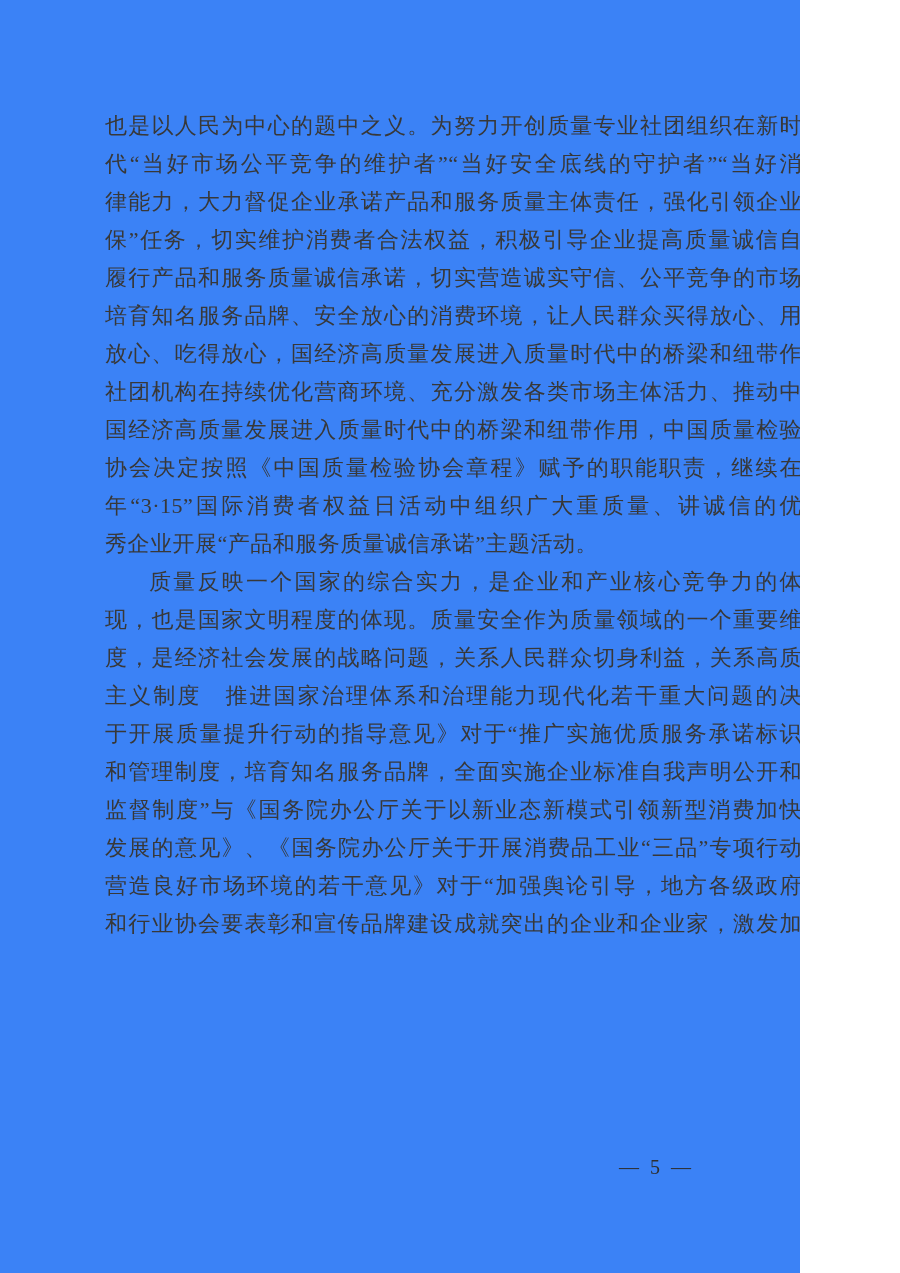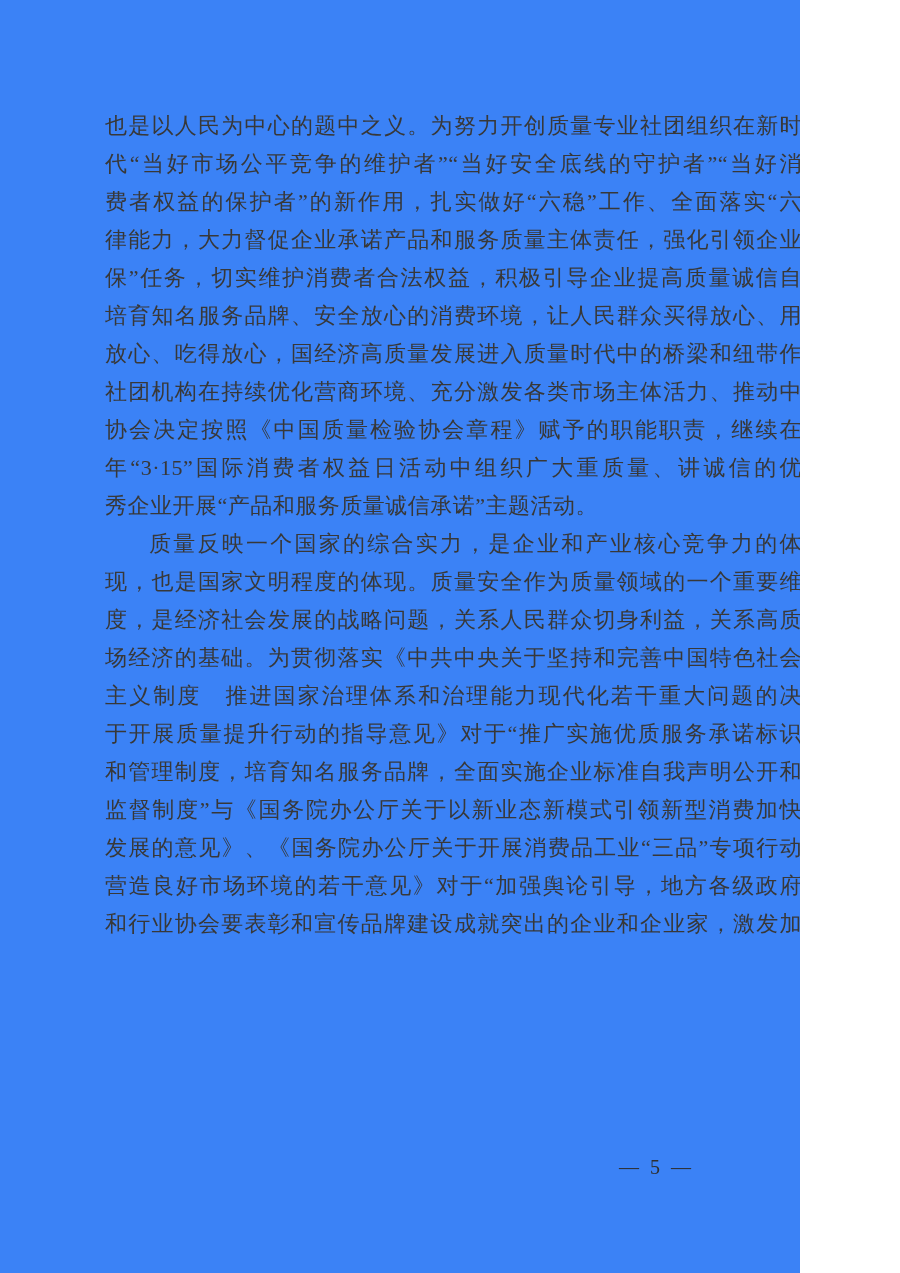--- a/index.html
+++ b/index.html
@@ -51,33 +51,33 @@
       white-space: nowrap;
     }
   </style>
 </head>
 <body>
 
 <div class="page">
   <div class="text-column">
     <div class="line">也是以人民为中心的题中之义。为努力开创质量专业社团组织在新时</div>
     <div class="line">代“当好市场公平竞争的维护者”“当好安全底线的守护者”“当好消</div>
-    <div class="line">费者权益的保护者”的新作用，扎实做好“六稳”工作、全面落实“六</div>
     <div class="line">律能力，大力督促企业承诺产品和服务质量主体责任，强化引领企业</div>
     <div class="line">保”任务，切实维护消费者合法权益，积极引导企业提高质量诚信自</div>
+    <div class="line">履行产品和服务质量诚信承诺，切实营造诚实守信、公平竞争的市场</div>
     <div class="line">培育知名服务品牌、安全放心的消费环境，让人民群众买得放心、用得</div>
     <div class="line">放心、吃得放心，国经济高质量发展进入质量时代中的桥梁和纽带作用</div>
     <div class="line">社团机构在持续优化营商环境、充分激发各类市场主体活力、推动中</div>
+    <div class="line">国经济高质量发展进入质量时代中的桥梁和纽带作用，中国质量检验</div>
     <div class="line">协会决定按照《中国质量检验协会章程》赋予的职能职责，继续在 2022</div>
     <div class="line">年“3·15”国际消费者权益日活动中组织广大重质量、讲诚信的优</div>
     <div class="line short">秀企业开展“产品和服务质量诚信承诺”主题活动。</div>
     <div class="line indent">质量反映一个国家的综合实力，是企业和产业核心竞争力的体</div>
     <div class="line">现，也是国家文明程度的体现。质量安全作为质量领域的一个重要维</div>
     <div class="line">度，是经济社会发展的战略问题，关系人民群众切身利益，关系高质</div>
-    <div class="line">场经济的基础。为贯彻落实《中共中央关于坚持和完善中国特色社会</div>
     <div class="line">主义制度　推进国家治理体系和治理能力现代化若干重大问题的决</div>
     <div class="line">于开展质量提升行动的指导意见》对于“推广实施优质服务承诺标识</div>
     <div class="line">和管理制度，培育知名服务品牌，全面实施企业标准自我声明公开和</div>
     <div class="line">监督制度”与《国务院办公厅关于以新业态新模式引领新型消费加快</div>
     <div class="line">发展的意见》、《国务院办公厅关于开展消费品工业“三品”专项行动</div>
     <div class="line">营造良好市场环境的若干意见》对于“加强舆论引导，地方各级政府</div>
     <div class="line">和行业协会要表彰和宣传品牌建设成就突出的企业和企业家，激发加</div>
   </div>
   <div class="page-number">— 5 —</div>
 </div>

